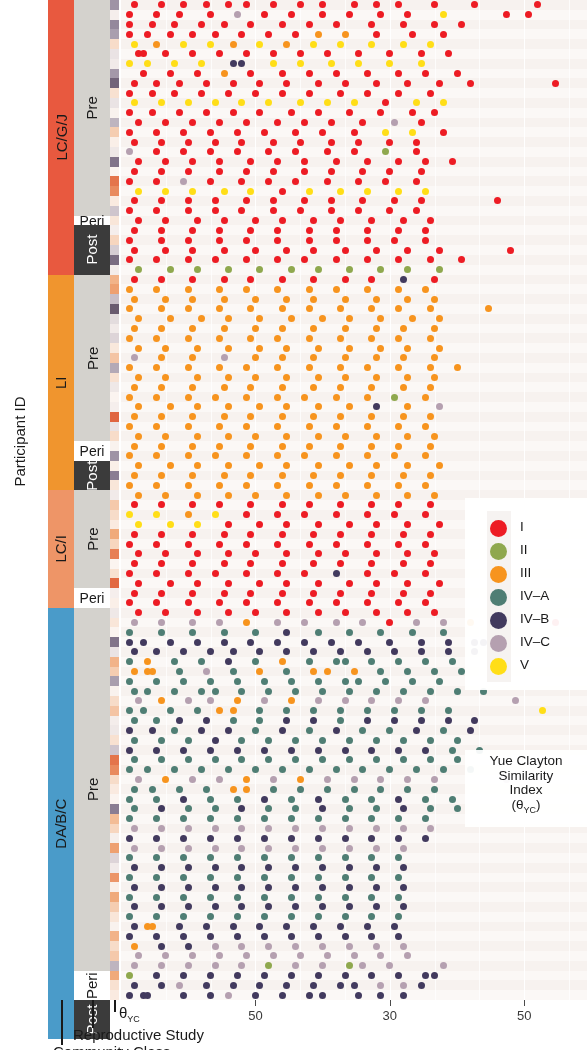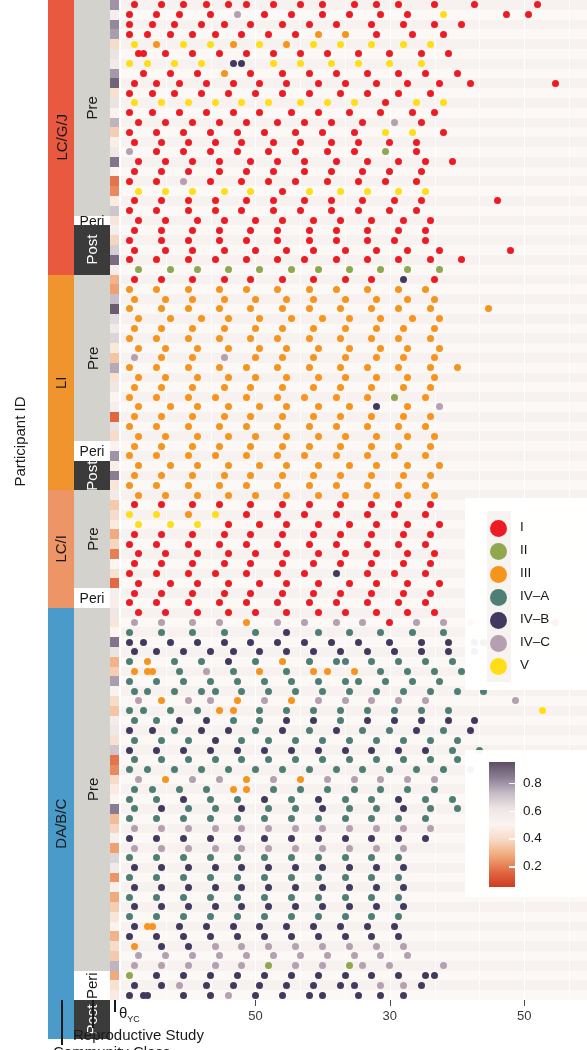--- a/index.html
+++ b/index.html
@@ -1812,30 +1812,26 @@
           <div class="leglab">IV–C</div>
         </div>
         <div class="legitem">
           <div class="legdot" style="background: rgb(255, 222, 23);"></div>
           <div class="leglab">V</div>
         </div>
       </div>
   </div>
 
   <div id="cblegend">
-    <div id="cbbar" style="background: linear-gradient(rgb(94, 78, 99), rgb(139, 126, 148), rgb(198, 188, 198), rgb(237, 230, 230), rgb(251, 244, 240), rgb(247, 217, 196), rgb(240, 168, 120), rgb(226, 106, 67), rgb(206, 59, 36));">
-        <div class="cbtick" style="top: 20.8333px;"></div>
-        <div class="cblab" style="top: 12.8333px;">0.8</div>
-        <div class="cbtick" style="top: 48.6111px;"></div>
-        <div class="cblab" style="top: 40.6111px;">0.6</div>
-        <div class="cbtick" style="top: 76.3889px;"></div>
-        <div class="cblab" style="top: 68.3889px;">0.4</div>
-        <div class="cbtick" style="top: 104.167px;"></div>
-        <div class="cblab" style="top: 96.1667px;">0.2</div>
-      </div>
+    <div class="legtitle">
+      <div>Yue Clayton</div>
+      <div>Similarity</div>
+      <div>Index</div>
+      <div><span>(θ</span><span class="sub">YC</span><span>)</span></div>
+    </div>
   </div>
 
 <div class="xtick" style="left: 255.423px;"></div>
     <div class="xtlab" style="left: 235.423px;">50</div>
     <div class="xtick" style="left: 389.846px;"></div>
     <div class="xtlab" style="left: 369.846px;">30</div>
     <div class="xtick" style="left: 524.269px;"></div>
     <div class="xtlab" style="left: 504.269px;">50</div>
   </div>
 

